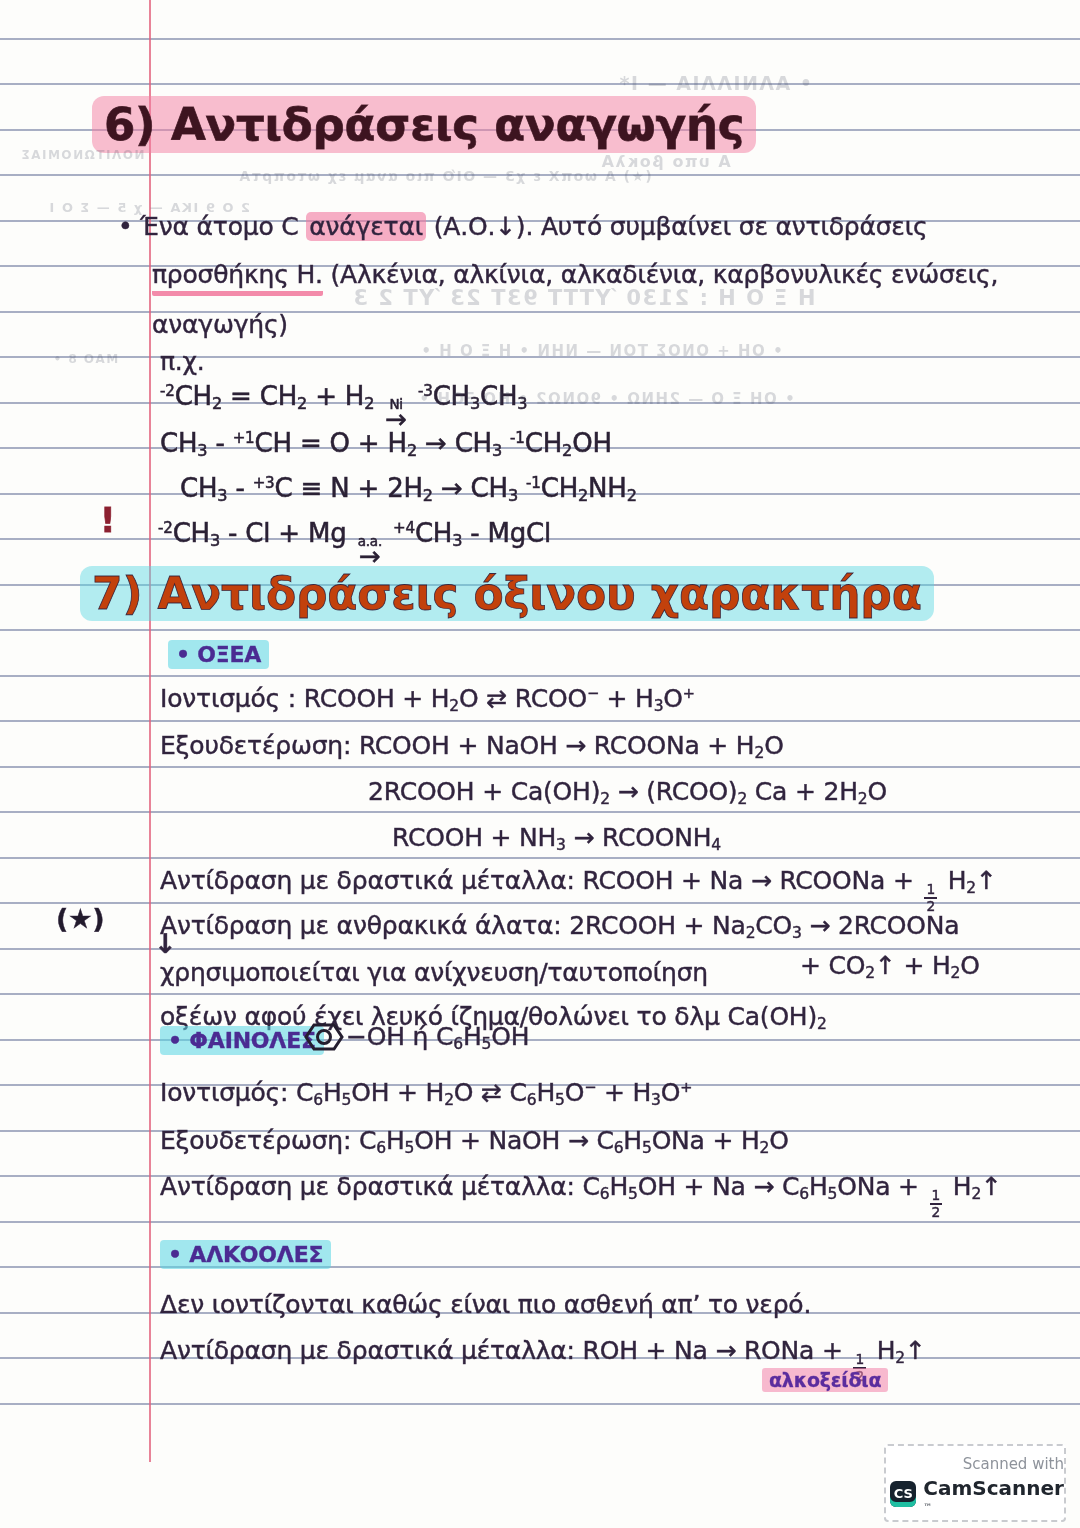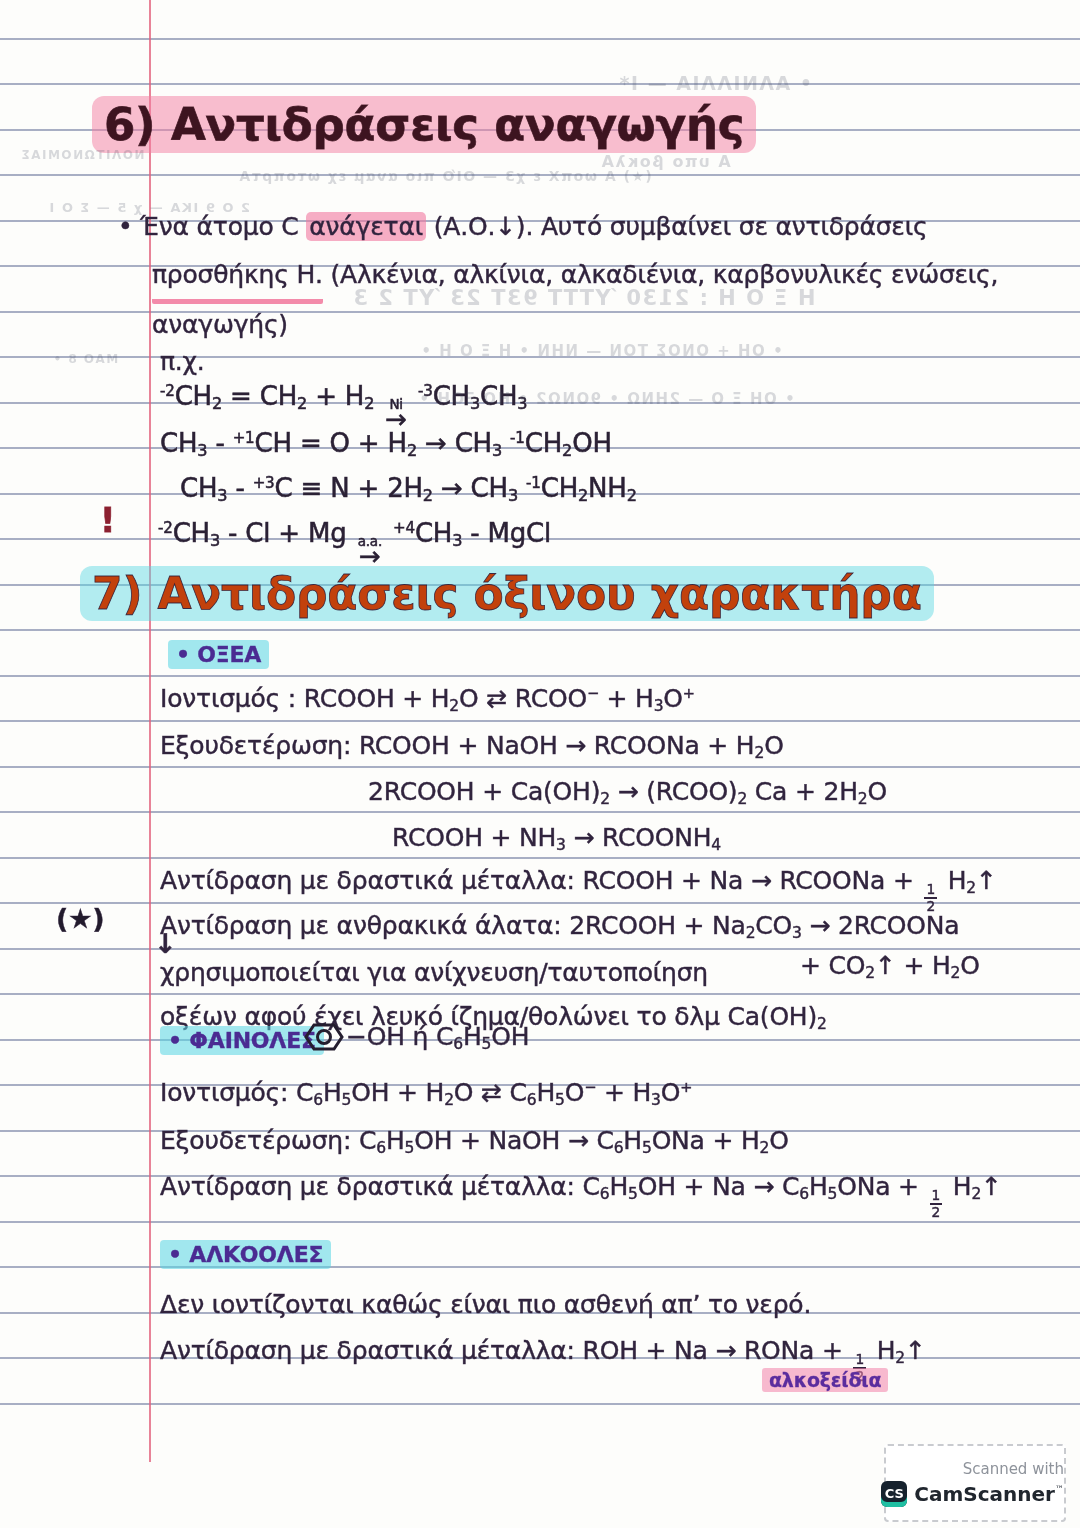--- a/index.html
+++ b/index.html
@@ -25,21 +25,21 @@
     -webkit-text-stroke:0.4px rgba(75,43,146,0.9);
     background:rgba(86,214,227,0.55);border-radius:4px;padding:2px 8px;}
   .c-annot{font-size:19px;font-weight:bold;color:#5b2d9e;
     background:rgba(242,130,170,0.55);border-radius:3px;padding:1px 7px;
     -webkit-text-stroke:0.3px rgba(91,45,158,0.9);}
   .c-excl{font-size:34px;font-weight:bold;color:#8c2030;
     -webkit-text-stroke:0.8px rgba(140,32,48,0.9);}
   .c-star{font-size:27px;font-weight:bold;color:#221b2c;}
   .c-darrow{font-size:27px;font-weight:bold;color:#31243e;}
   .hp{background:rgba(242,120,160,0.6);border-radius:5px;padding:0 3px;}
-  .up{border-bottom:5px solid rgba(240,110,150,0.8);padding-bottom:10px;border-radius:2px;}
+  .up{border-bottom:5px solid rgba(240,110,150,0.8);padding-bottom:2px;border-radius:2px;}
   sub{font-size:0.62em;vertical-align:-0.25em;}
   sup{font-size:0.58em;vertical-align:0.62em;}
   .rx{display:inline-flex;flex-direction:column;align-items:center;line-height:1;
     vertical-align:-0.08em;margin:0 3px;}
   .rx .rl{font-size:0.52em;line-height:0.85;transform:translateY(2px);}
   .rx .rs{line-height:0.8;}
   .frac{display:inline-flex;flex-direction:column;align-items:center;font-size:0.55em;
     line-height:1.1;vertical-align:-0.35em;margin:0 3px;}
   .frac .ft{border-bottom:2px solid currentColor;padding:0 2px;}
   .frac .fb{padding:0 2px;}
@@ -47,21 +47,21 @@
   .ghost{position:absolute;transform:scaleX(-1);color:#424a5e;opacity:0.2;
     filter:blur(0.7px);white-space:nowrap;font-weight:bold;letter-spacing:1.5px;}
   .badge{position:absolute;left:884px;top:1444px;width:178px;height:74px;background:#fff;
     border:2px dashed #c9cbcf;border-radius:4px;display:flex;flex-direction:column;
     align-items:flex-end;justify-content:center;gap:3px;}
   .b-top{color:#8e939b;font-size:15px;}
   .b-row{display:flex;align-items:center;gap:7px;}
   .cs-logo{width:26px;height:26px;border-radius:6px;background:#16222e;color:#fff;
     font-weight:bold;font-size:13px;display:flex;align-items:center;justify-content:center;
     box-shadow:inset 0 -5px 0 #1fbfa2;}
-  .b-name{color:#20262e;font-size:20px;font-weight:bold;display:flex;align-items:flex-start;}
+  .b-name{color:#20262e;font-size:20px;font-weight:bold;display:flex;align-items:flex-start;flex-direction:column;}
   .tm{font-size:9px;color:#6b7077;margin-top:2px;-webkit-text-stroke:0;}
 </style>
 </head>
 <body>
 
 <div class="page">
   <div class="rules"></div>
   <div class="margin-line"></div>
   <div id="content">
       <div class="line c-title6" style="left: 92px; top: 96px;">6) Αντιδράσεις αναγωγής</div>

